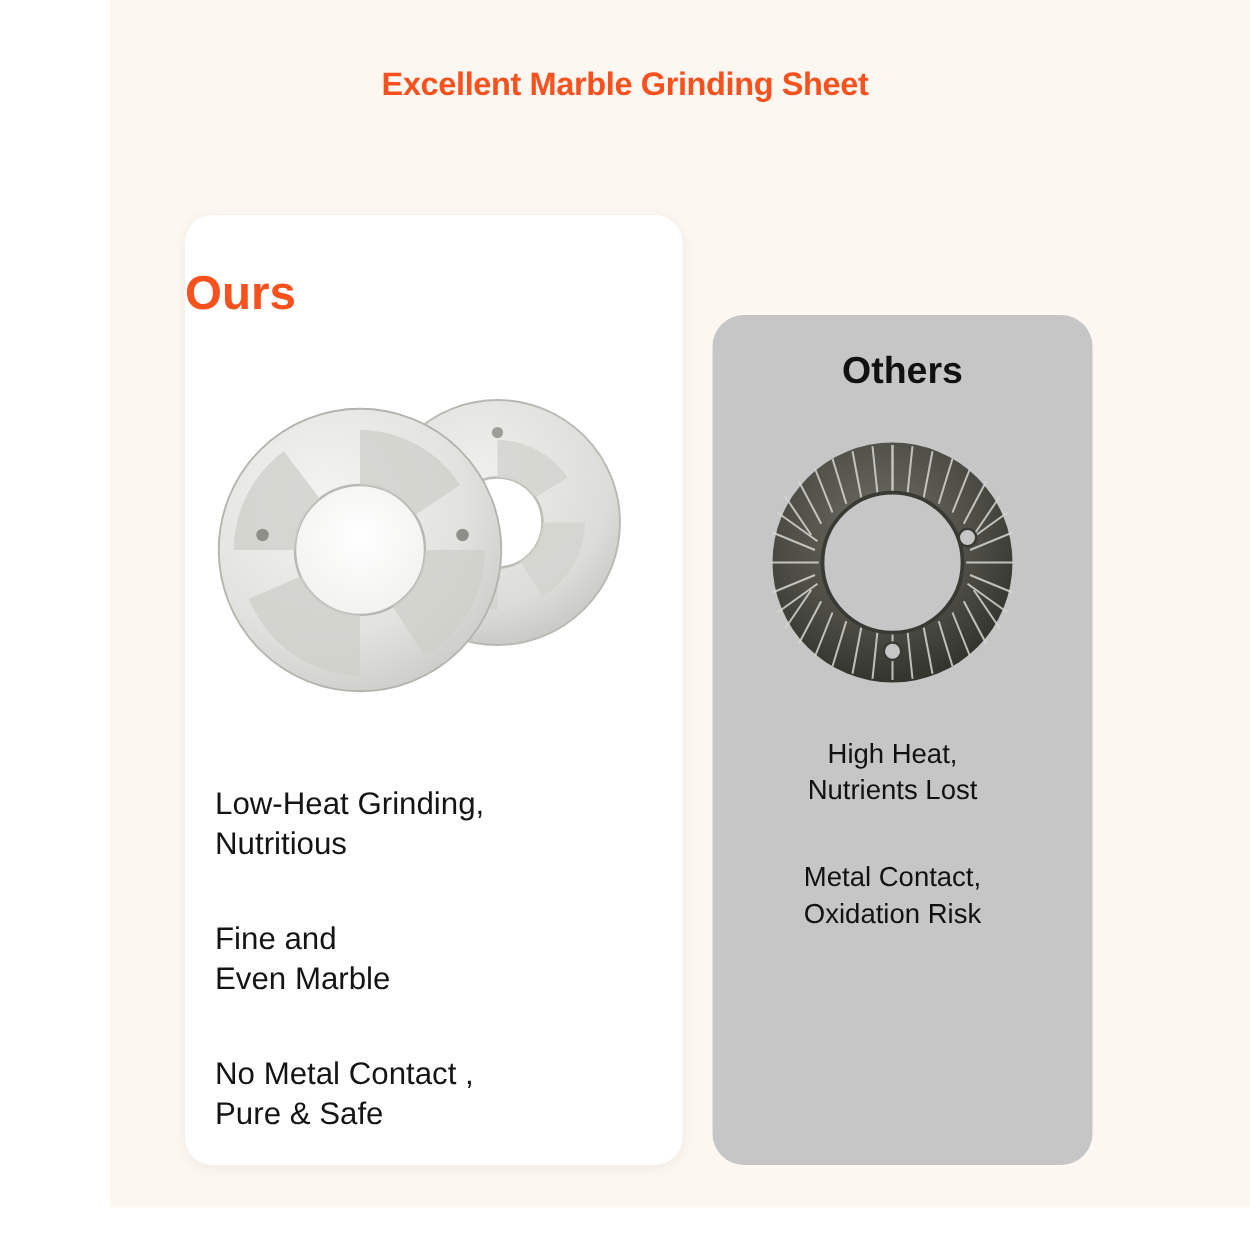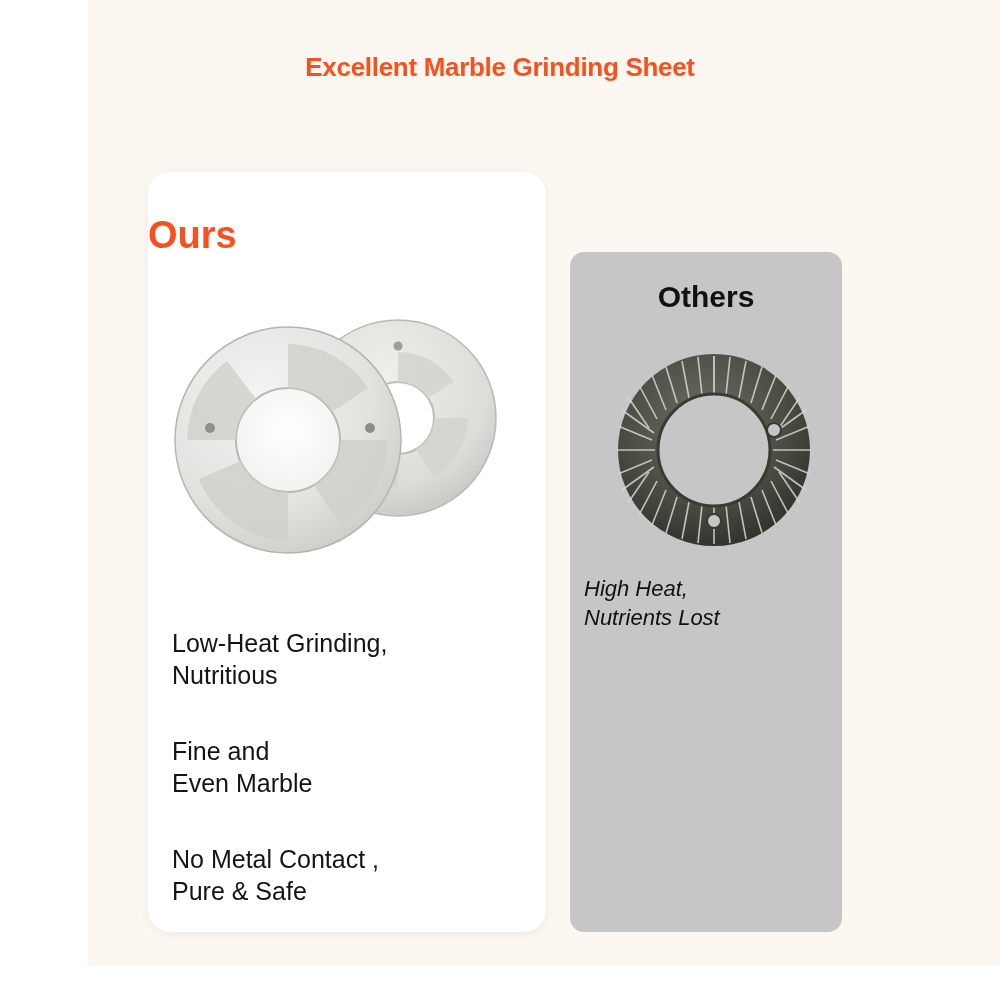--- a/index.html
+++ b/index.html
@@ -89,49 +89,48 @@
     line-height: 1.28;
     margin-bottom: 44px;
     white-space: pre-line;
   }
 
   
   .card-others {
     position: absolute;
     left: 570px;
     top: 252px;
-    width: 272px;
+    width: 304px;
     height: 680px;
     background: #c6c6c6;
-    border-radius: 14px;
+    border-radius: 25px;
   }
   .card-others .card-title {
     position: absolute;
     top: 28px;
     left: 0;
     width: 100%;
     text-align: center;
     font-size: 30px;
     font-weight: bold;
     color: #111111;
   }
   .others-art {
     position: absolute;
     top: 82px;
     left: 0;
     width: 100%;
     height: 230px;
   }
   .others-feature-list {
     position: absolute;
-    top: 323px;
+    top: 337px;
     left: 14px;
     width: 260px;
-    text-align: left;
-    font-style: italic;
+    text-align: center;
   }
   .others-feature-list .feature {
     font-size: 22px;
     color: #111111;
     line-height: 1.3;
     margin-bottom: 42px;
     white-space: pre-line;
   }
 </style>
 </head>
@@ -257,16 +256,18 @@
         <circle cx="144" cy="116" r="56" fill="#c6c6c6"></circle>
         <circle cx="144" cy="116" r="56" fill="none" stroke="#3a3a34" stroke-width="3"></circle>
         <circle cx="204" cy="96" r="7" fill="#c6c6c6" stroke="#3a3a34" stroke-width="2"></circle>
         <circle cx="144" cy="187" r="7" fill="#c6c6c6" stroke="#3a3a34" stroke-width="2"></circle>
       </svg>
     </div>
 
     <div class="others-feature-list">
       <div class="feature">High Heat,
 Nutrients Lost</div>
+      <div class="feature">Metal Contact,
+Oxidation Risk</div>
     </div>
   </div>
 
 </div>
 
 </body></html>

